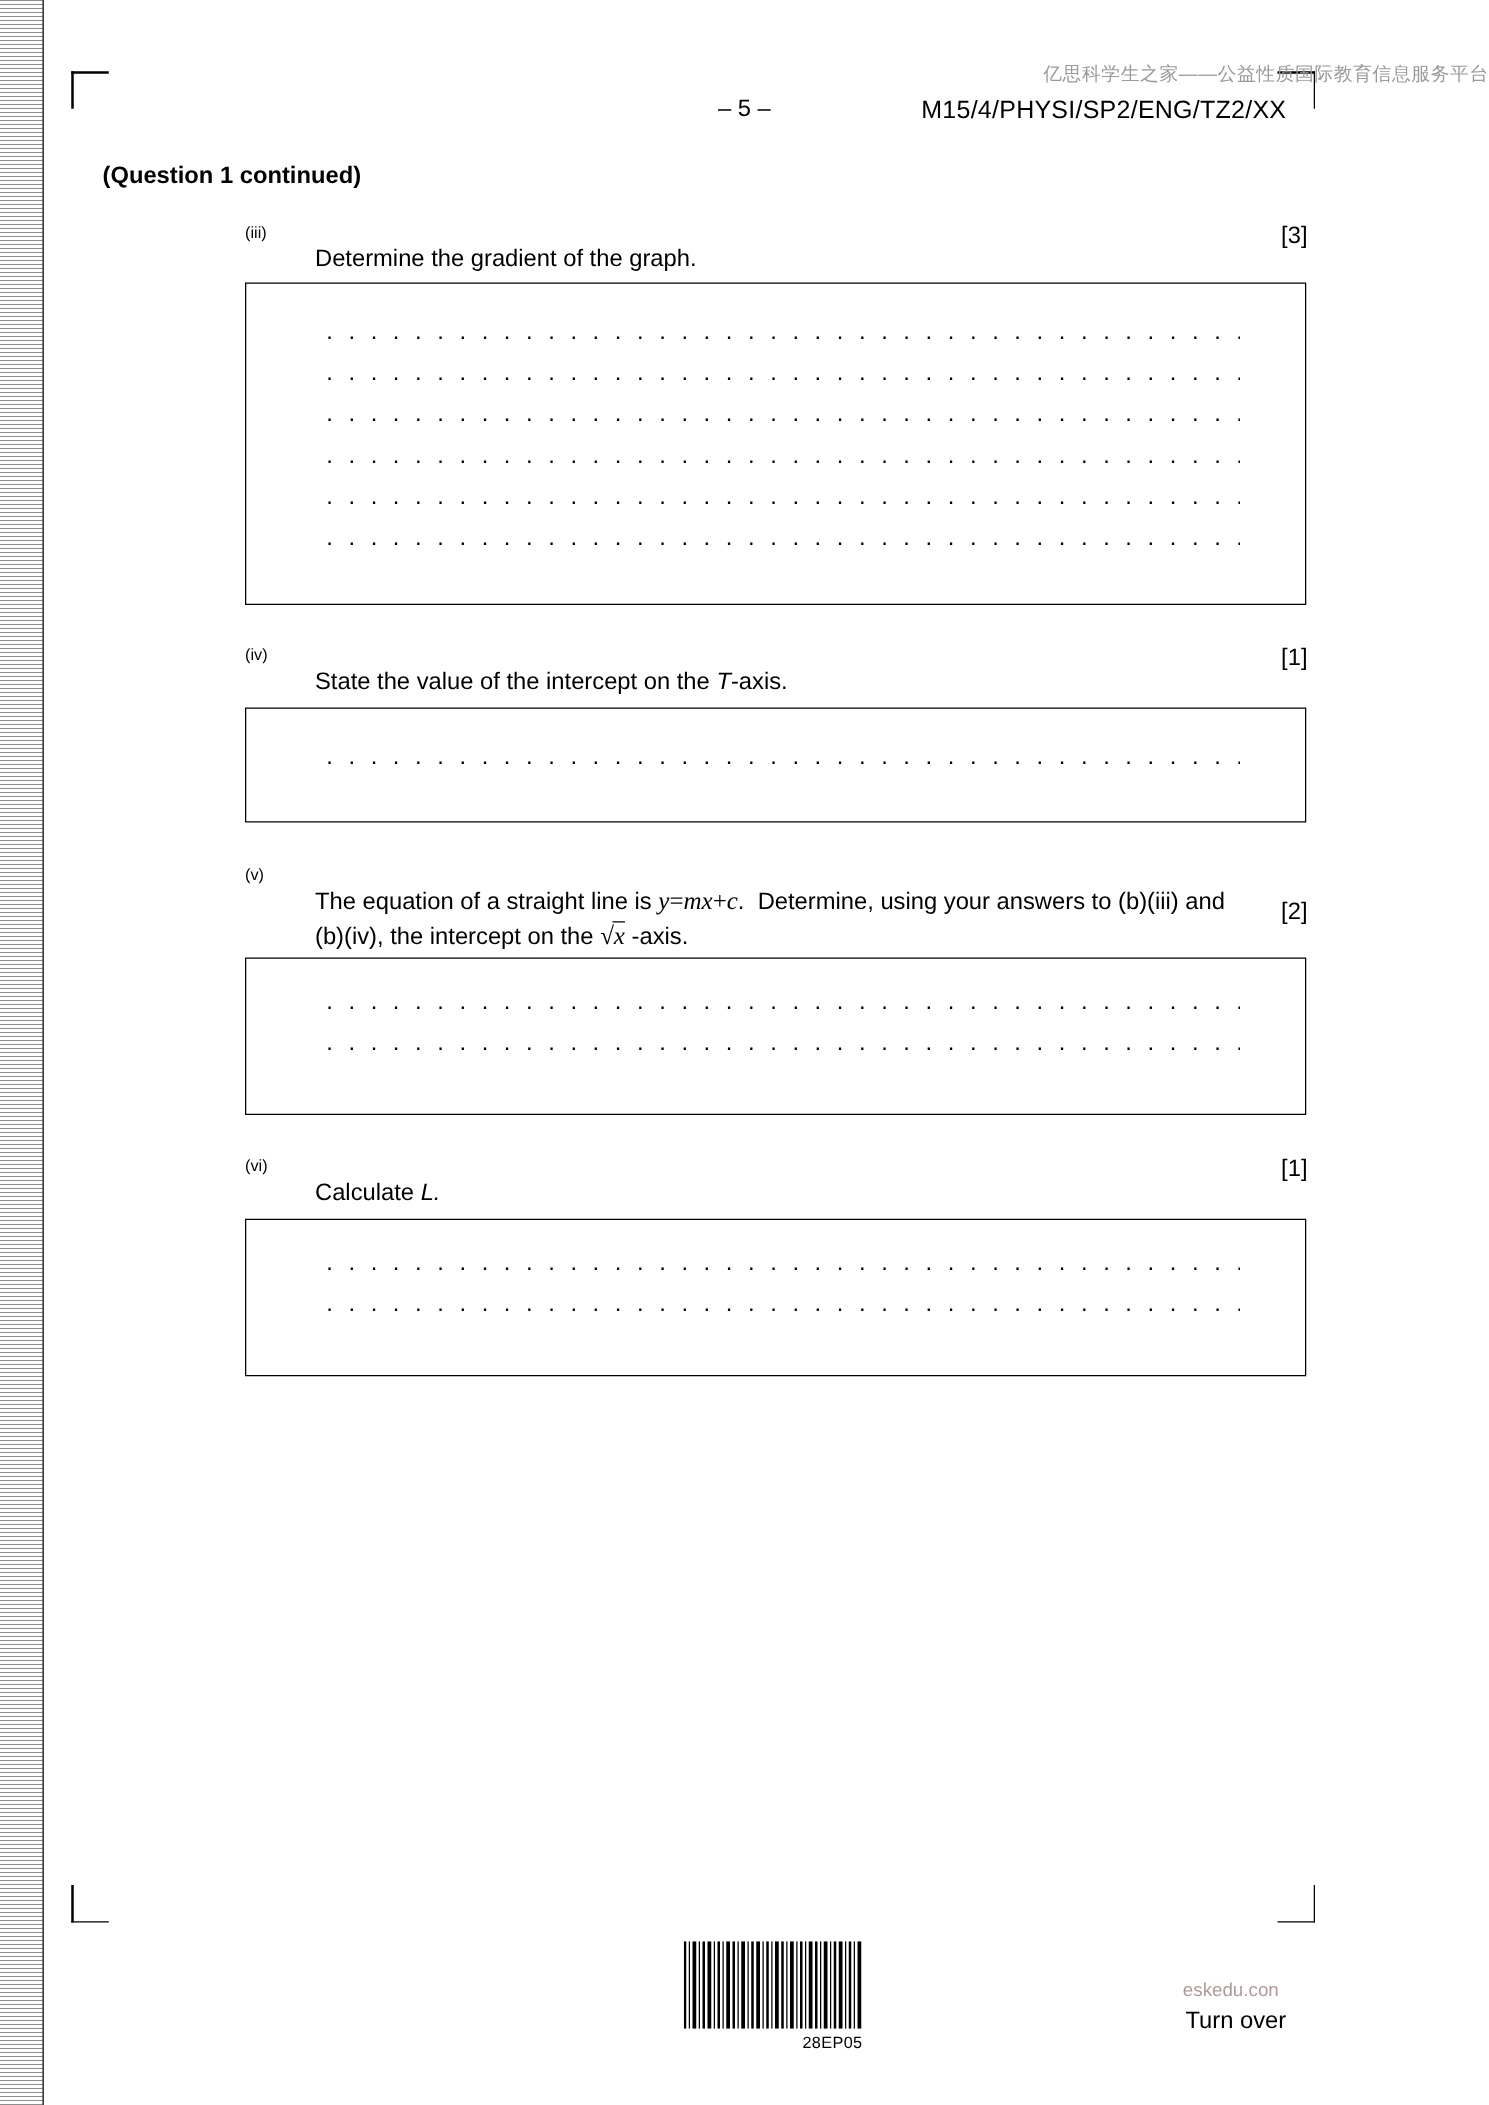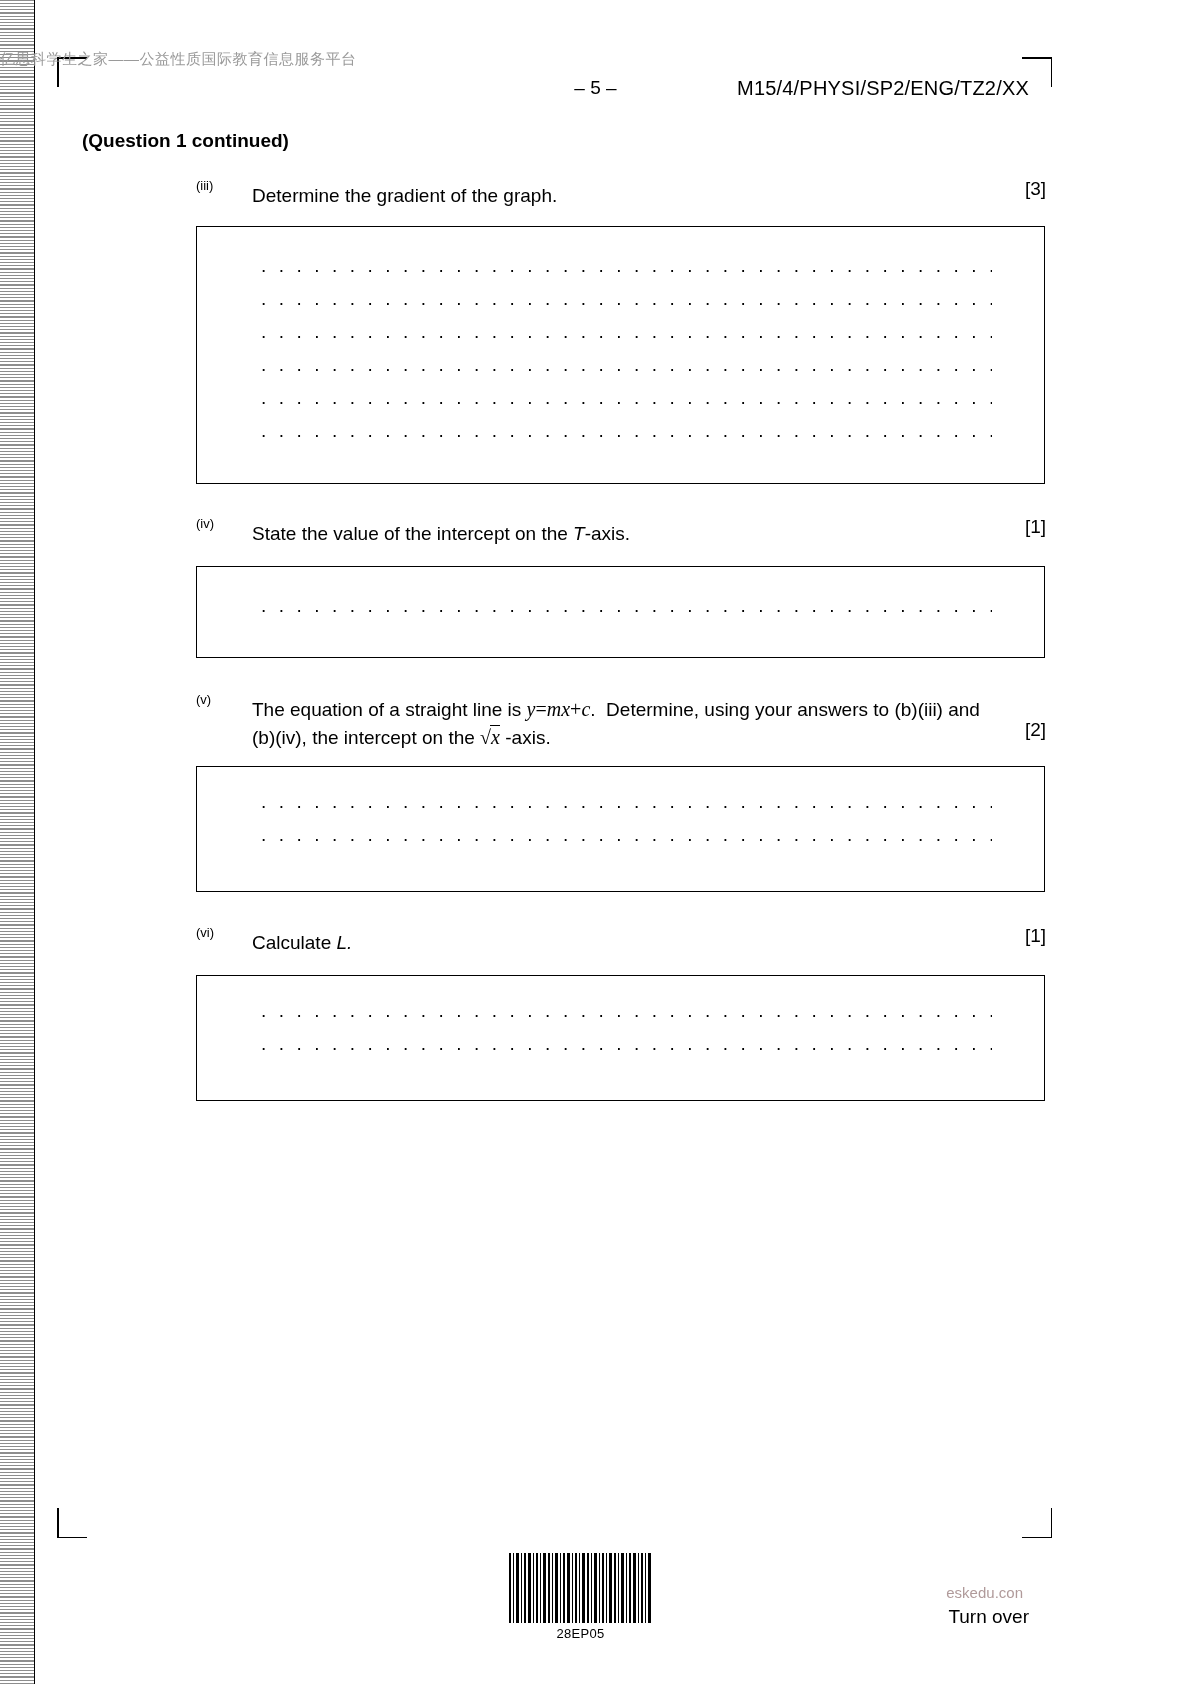--- a/index.html
+++ b/index.html
@@ -71,21 +71,21 @@
     top: 0;
     width: 1191px;
     height: 1684px;
   }
 
   .watermark-top {
     position: absolute;
     left: 0;
     top: 50px;
     width: 1191px;
-    text-align: left;
+    text-align: right;
     font-size: 15px;
     color: #9a9a9a;
     letter-spacing: 0.5px;
   }
 
   .page-number {
     position: absolute;
     left: 0;
     top: 77px;
     width: 1191px;
@@ -118,21 +118,21 @@
   }
   .q-num {
     position: absolute;
     left: 0;
     top: 0;
     font-size: 13px;
   }
   .q-text {
     position: absolute;
     left: 56px;
-    top: 4px;
+    top: 16px;
     width: 730px;
     font-size: 19px;
     line-height: 27px;
   }
   .q-marks {
     position: absolute;
     right: 0;
     top: 0;
     font-size: 19px;
   }
@@ -179,24 +179,24 @@
     left: 10px;
     right: 0;
     top: 2px;
     height: 1.2px;
     background: #000;
   }
 
   
   .barcode-wrap {
     position: absolute;
-    left: 509px;
+    left: 547px;
     top: 1553px;
     width: 143px;
-    text-align: center;
+    text-align: right;
   }
   .barcode {
     height: 70px;
     width: 143px;
     display: block;
   }
   .barcode-label {
     font-size: 13px;
     margin-top: 3px;
     letter-spacing: 0.3px;

